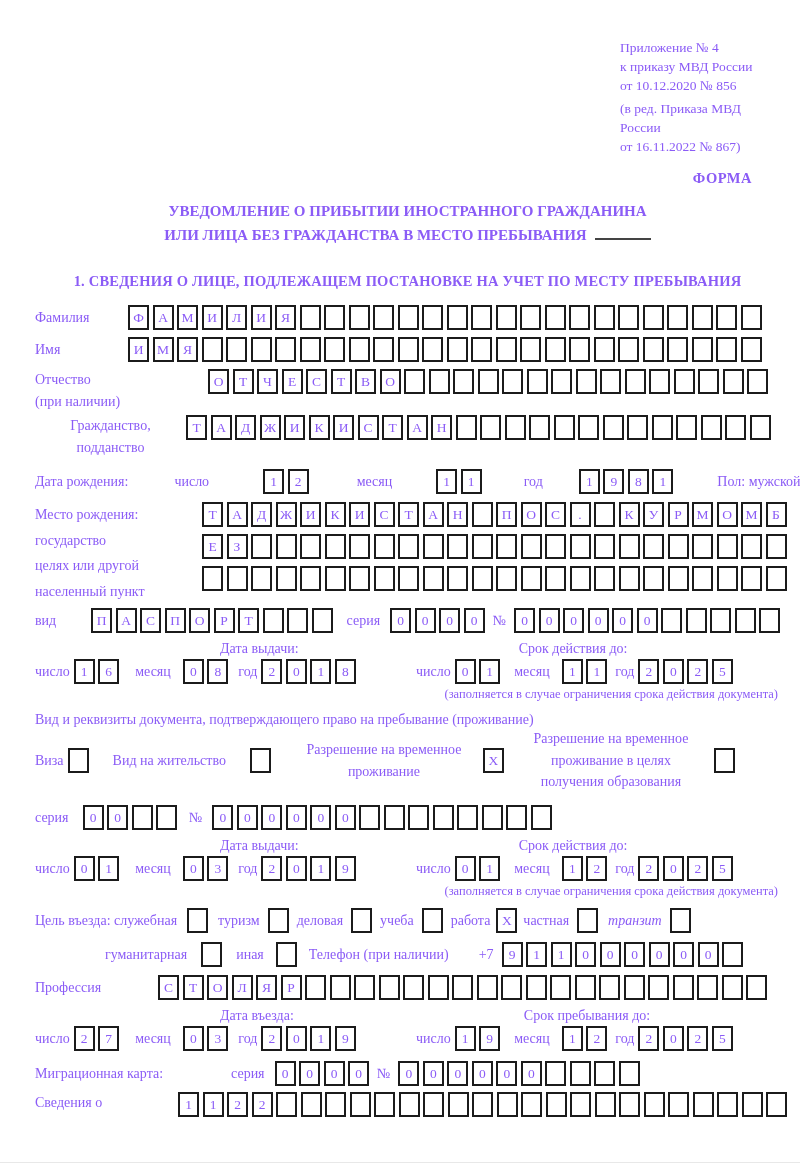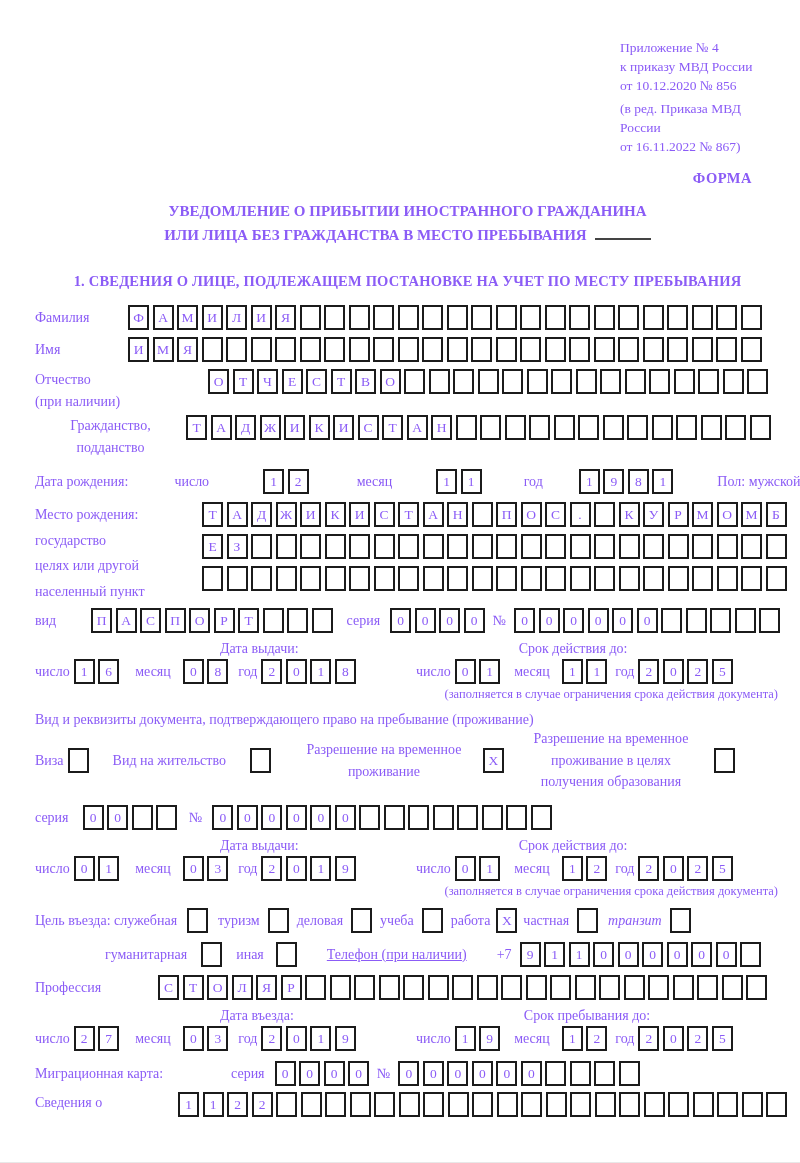--- a/index.html
+++ b/index.html
@@ -492,21 +492,21 @@
     <span class="cb" style="margin-left:8px;"></span>
     <span class="nw" style="margin-left:10px;font-style:italic;">транзит</span>
     <span class="cb" style="margin-left:8px;"></span>
   </div>
 
   <div class="frow" style="margin-top:9px;align-items:center;">
     <span class="nw" style="margin-left:70px;">гуманитарная</span>
     <span class="cb" style="margin-left:14px;"></span>
     <span class="nw" style="margin-left:14px;">иная</span>
     <span class="cb" style="margin-left:12px;"></span>
-    <span class="nw" style="margin-left:30px;text-decoration:underline;">Телефон (при наличии)</span>
+    <span class="nw" style="margin-left:12px;">Телефон (при наличии)</span>
     <span class="nw" style="margin-left:30px;">+7</span>
     <span class="cells" style="margin-left:8px;">
         <span class="cell">9</span>
         <span class="cell">1</span>
         <span class="cell">1</span>
         <span class="cell">0</span>
         <span class="cell">0</span>
         <span class="cell">0</span>
         <span class="cell">0</span>
         <span class="cell">0</span>

